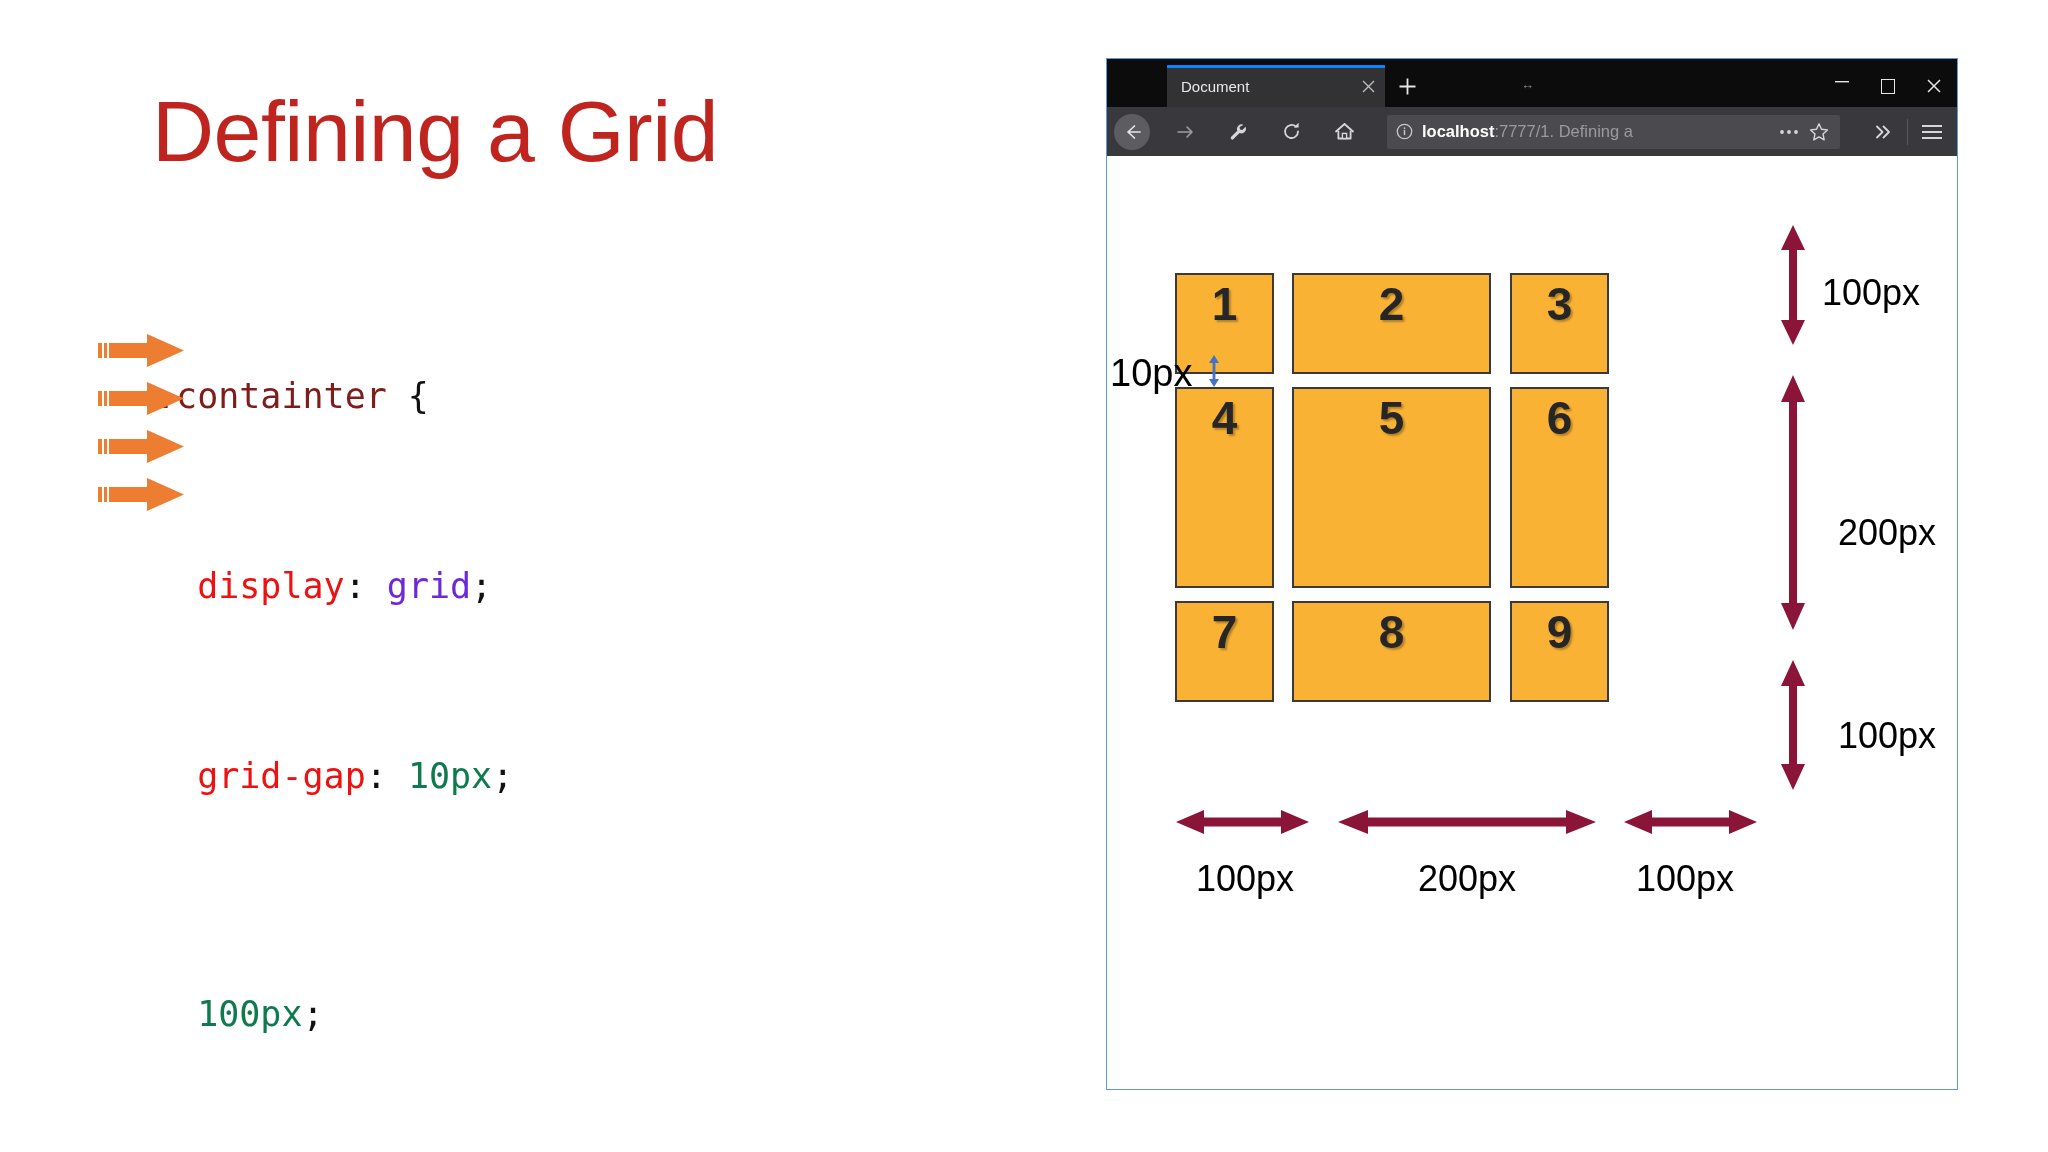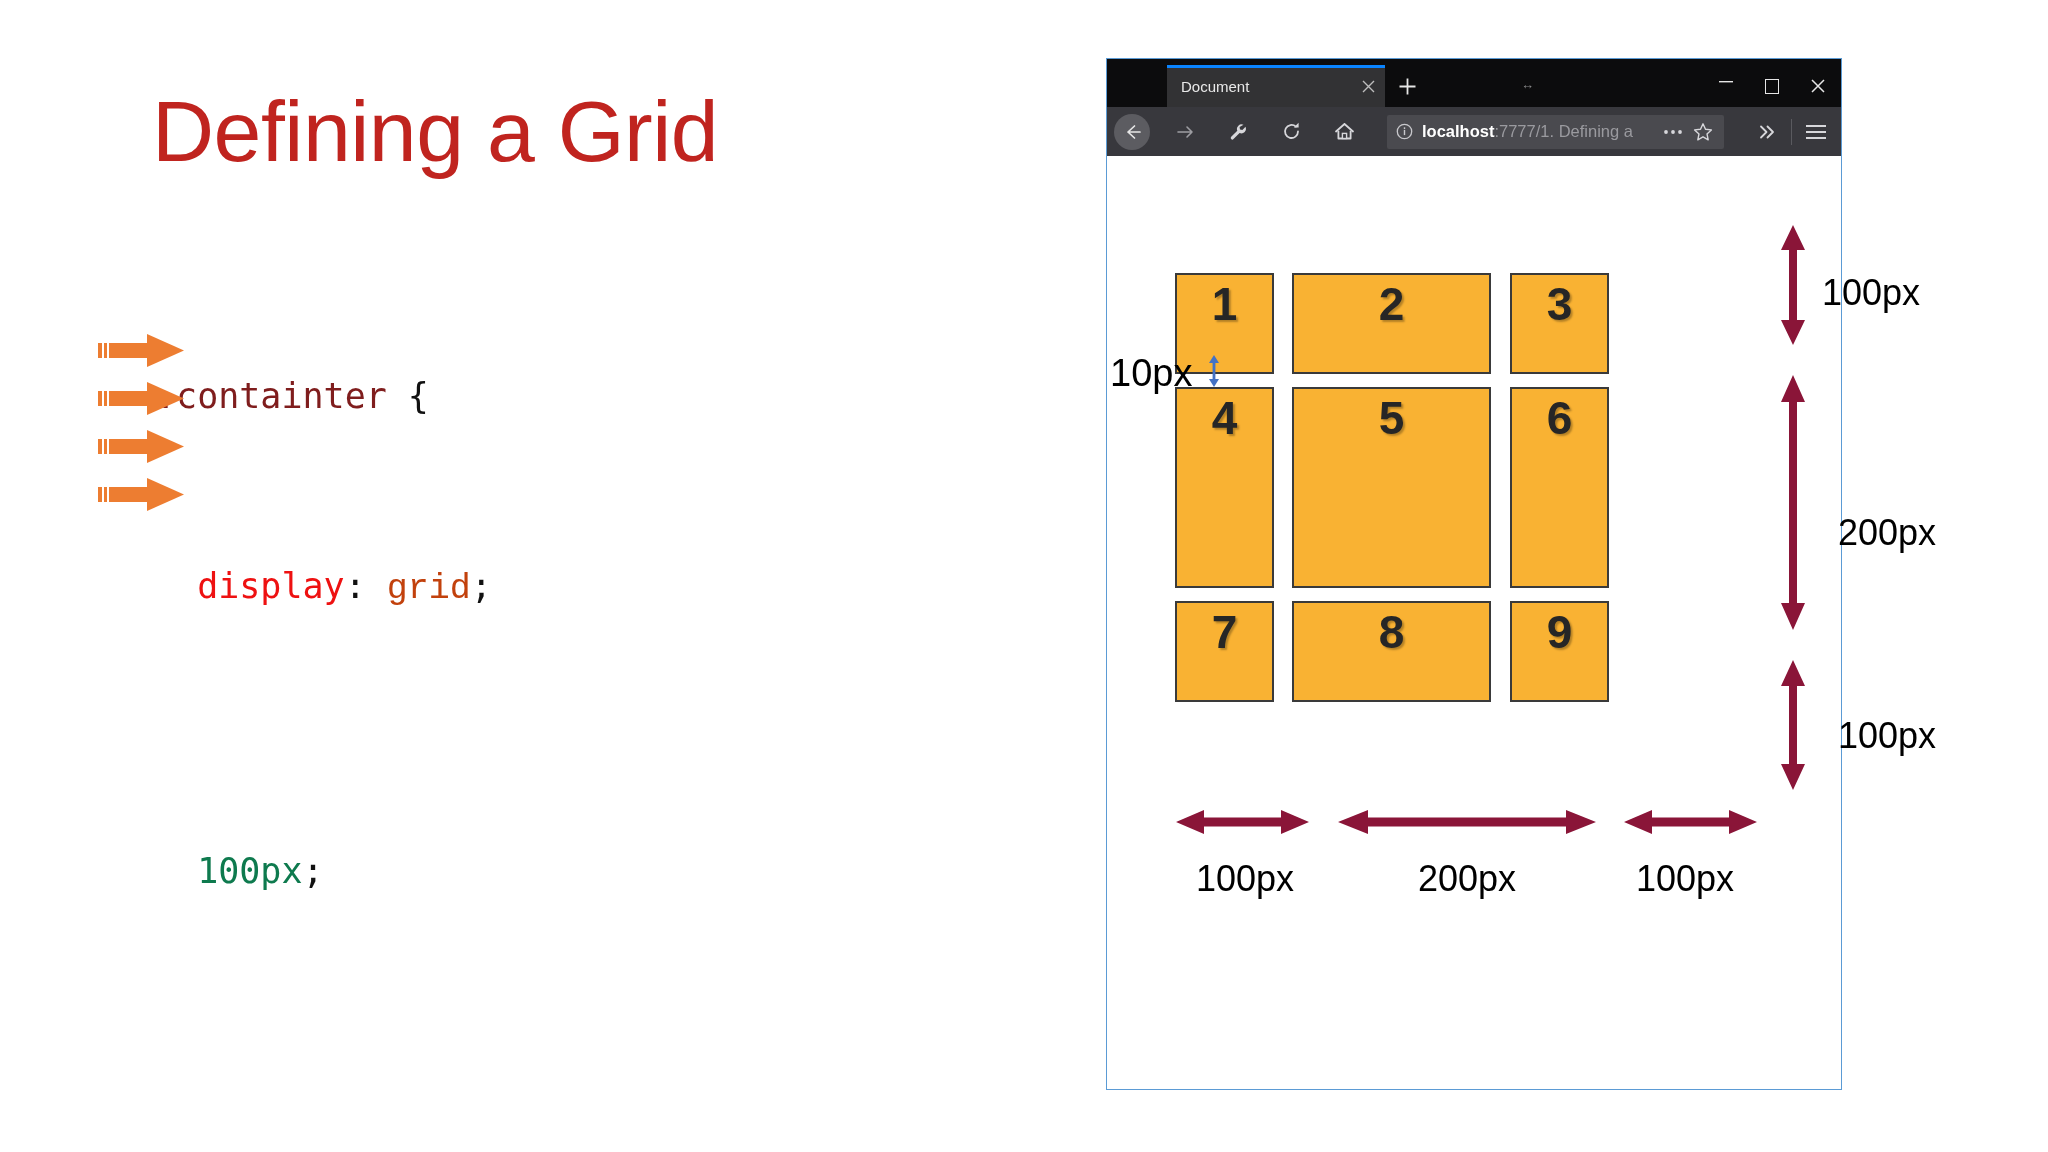--- a/index.html
+++ b/index.html
@@ -39,39 +39,39 @@
     font-family: "DejaVu Sans Mono", "Liberation Mono", monospace;
     font-size: 35px;
     line-height: 47.5px;
     white-space: pre;
     color: #111111;
   }
   #code-block .ln { display: block; height: 47.5px; }
   .tok-sel   { color: #7F1D1D; }
   .tok-prop  { color: #EE1111; }
   .tok-val   { color: #0E7A4E; }
-  .tok-kw    { color: #c2410c; font-family: Liberation Mono, monospace; }
+  .tok-kw    { color: #6d28d9; }
   .tok-punct { color: #111111; }
   .indent    { display:inline-block; width: 2ch; }
 
   
   .callout-arrow {
     position: absolute;
     width: 86px;
     height: 40px;
     pointer-events: none;
   }
   .callout-arrow svg { display: block; width: 86px; height: 40px; }
 
   
   #browser-window {
     position: absolute;
     left: 1106px;
     top: 58px;
-    width: 736px;
+    width: 852px;
     height: 1032px;
     border: 1px solid #5B9BD5;
     background: #ffffff;
     box-sizing: border-box;
     overflow: hidden;
   }
   
   #browser-titlebar {
     position: relative;
     height: 48px;
@@ -242,20 +242,21 @@
 </head>
 <body>
 
 <div id="slide-title">Defining a Grid</div>
 
 <div id="code-block">
   <span class="ln"><span class="tok-sel">.containter</span><span class="tok-punct"> {</span></span>
 
   <span class="ln"><span class="indent"></span><span class="tok-prop">display</span><span class="tok-punct">: </span><span class="tok-kw">grid</span><span class="tok-punct">;</span></span>
 
+  <span class="ln"><span class="indent"></span><span class="tok-prop">grid-gap</span><span class="tok-punct">: </span><span class="tok-val">10px</span><span class="tok-punct">;</span></span>
 
 
   <span class="ln"><span class="indent"></span><span class="tok-val">100px</span><span class="tok-punct">;</span></span>
 
   
 
   
 
   
 </div>

